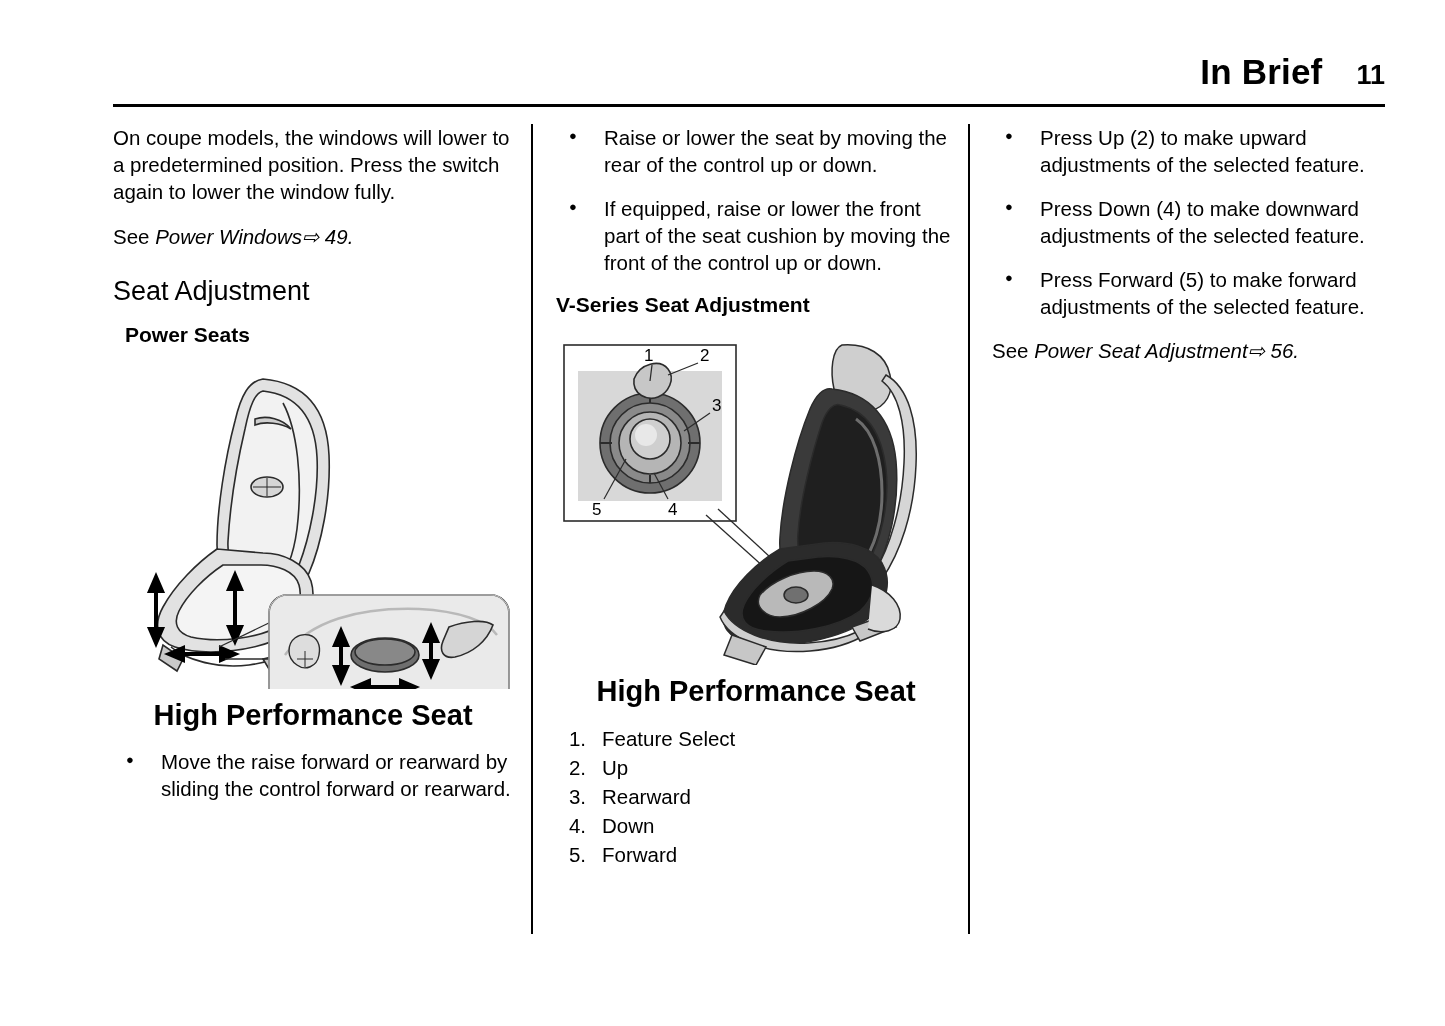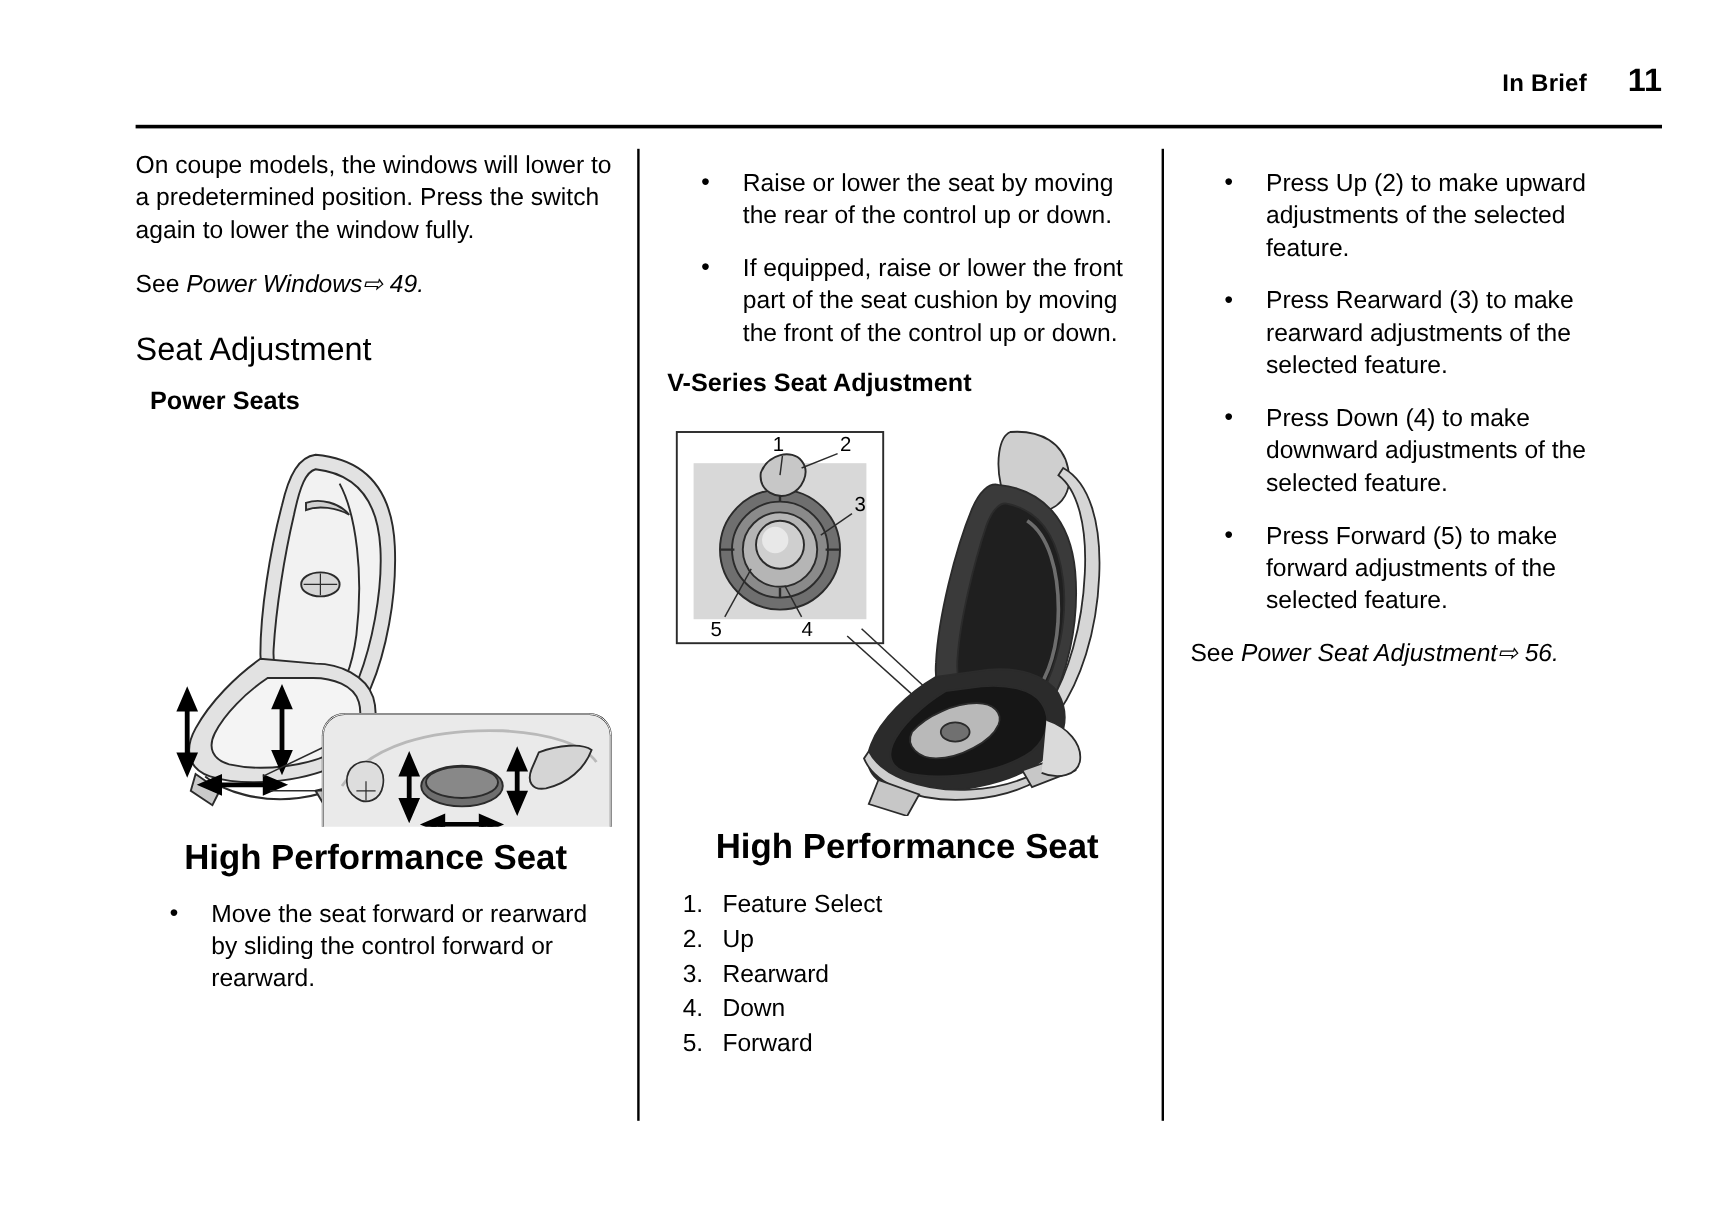--- a/index.html
+++ b/index.html
@@ -25,21 +25,21 @@
   .header {
     position: absolute;
     left: 113px;
     top: 52px;
     width: 1272px;
     display: flex;
     justify-content: flex-end;
     align-items: baseline;
   }
   .header-title {
-    font-size: 20px;
+    font-size: 35px;
     font-weight: bold;
     letter-spacing: 0.2px;
   }
   .header-page {
     font-size: 27px;
     font-weight: bold;
     margin-left: 34px;
   }
   .header-rule {
     position: absolute;
@@ -86,21 +86,21 @@
     margin: 16px 0 12px 12px;
   }
   h3.sub2 {
     font-size: 21px;
     font-weight: bold;
     margin: 6px 0 18px 0;
   }
 
   ul.bullets {
     list-style: none;
-    margin: 15px;
+    margin: 0;
     padding: 0;
   }
   ul.bullets li {
     position: relative;
     font-size: 20.5px;
     line-height: 27px;
     padding-left: 48px;
     margin-bottom: 17px;
   }
   ul.bullets li:before {
@@ -245,21 +245,21 @@
             <polygon points="302,328 288,322 288,334"></polygon>
           </g>
         </g>
       </svg>
     </div>
 
     <div class="caption">High Performance Seat</div>
 
 
     <ul class="bullets">
-      <li>Move the seat forward or rearward by sliding the control forward or rearward.</li>
+      <li>Move the raise forward or rearward by sliding the control forward or rearward.</li>
     </ul>
   </div>
 
   <div class="col col2">
 
     <ul class="bullets">
       <li>Raise or lower the seat by moving the rear of the control up or down.</li>
       <li>If equipped, raise or lower the front part of the seat cushion by moving the front of the control up or down.</li>
     </ul>
 
@@ -334,21 +334,20 @@
       <li><span class="num">2.</span><span>Up</span></li>
       <li><span class="num">3.</span><span>Rearward</span></li>
       <li><span class="num">4.</span><span>Down</span></li>
       <li><span class="num">5.</span><span>Forward</span></li>
     </ol>
   </div>
 
   <div class="col col3">
     <ul class="bullets">
       <li>Press Up (2) to make upward adjustments of the selected feature.</li>
-      <li>Press Rearward (3) to make rearward adjustments of the selected feature.</li>
       <li>Press Down (4) to make downward adjustments of the selected feature.</li>
       <li>Press Forward (5) to make forward adjustments of the selected feature.</li>
     </ul>
 
     <p class="body">
       <span>See </span><span class="ital">Power Seat Adjustment</span><span class="arrow-ref">⇨</span> <span class="ital">56.</span>
     </p>
   </div>
 
 </div>

